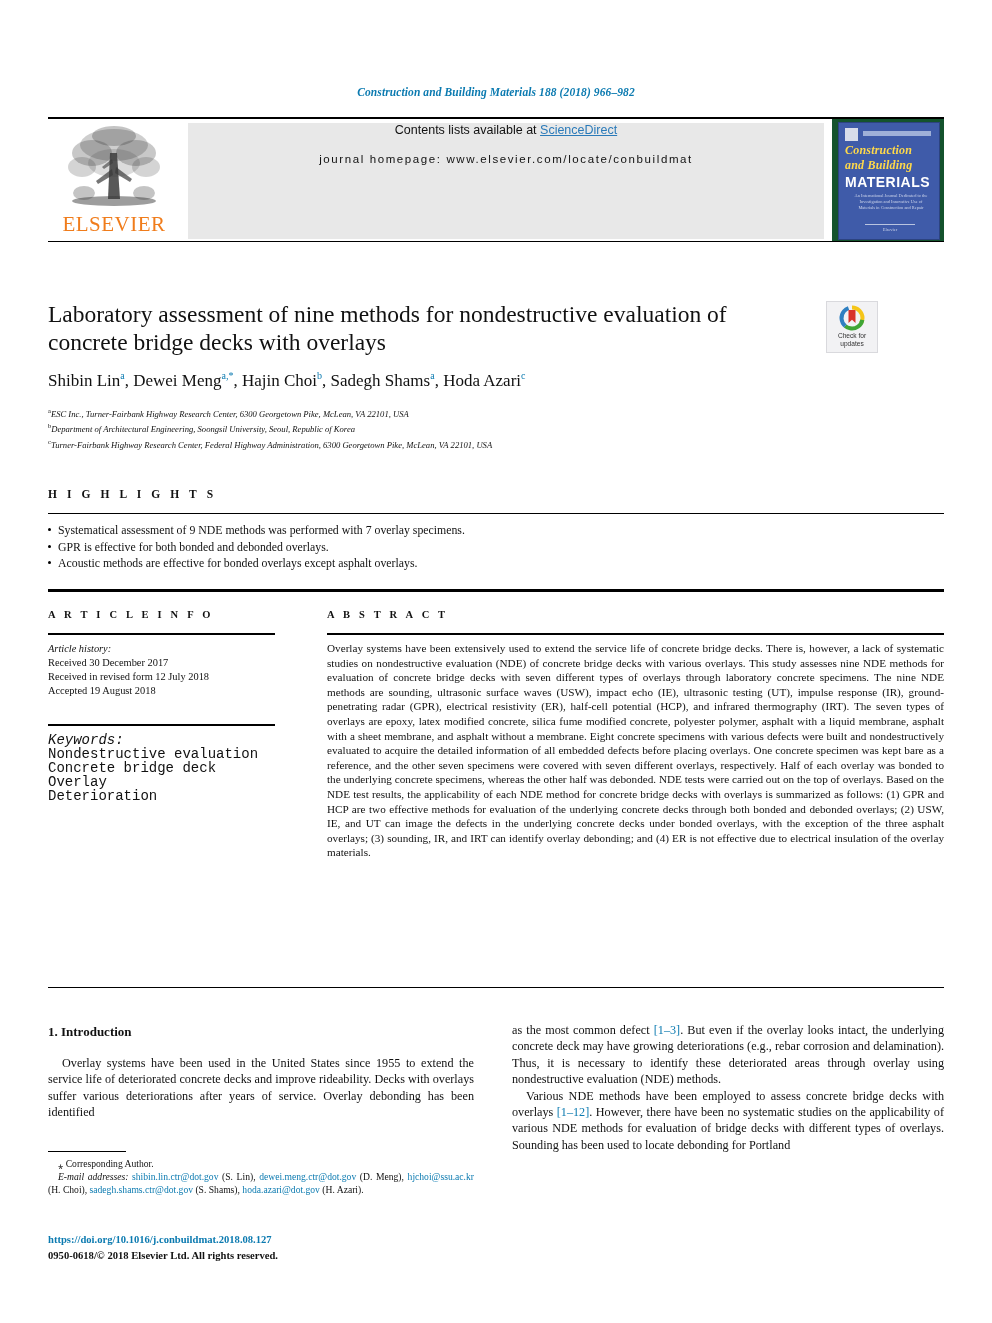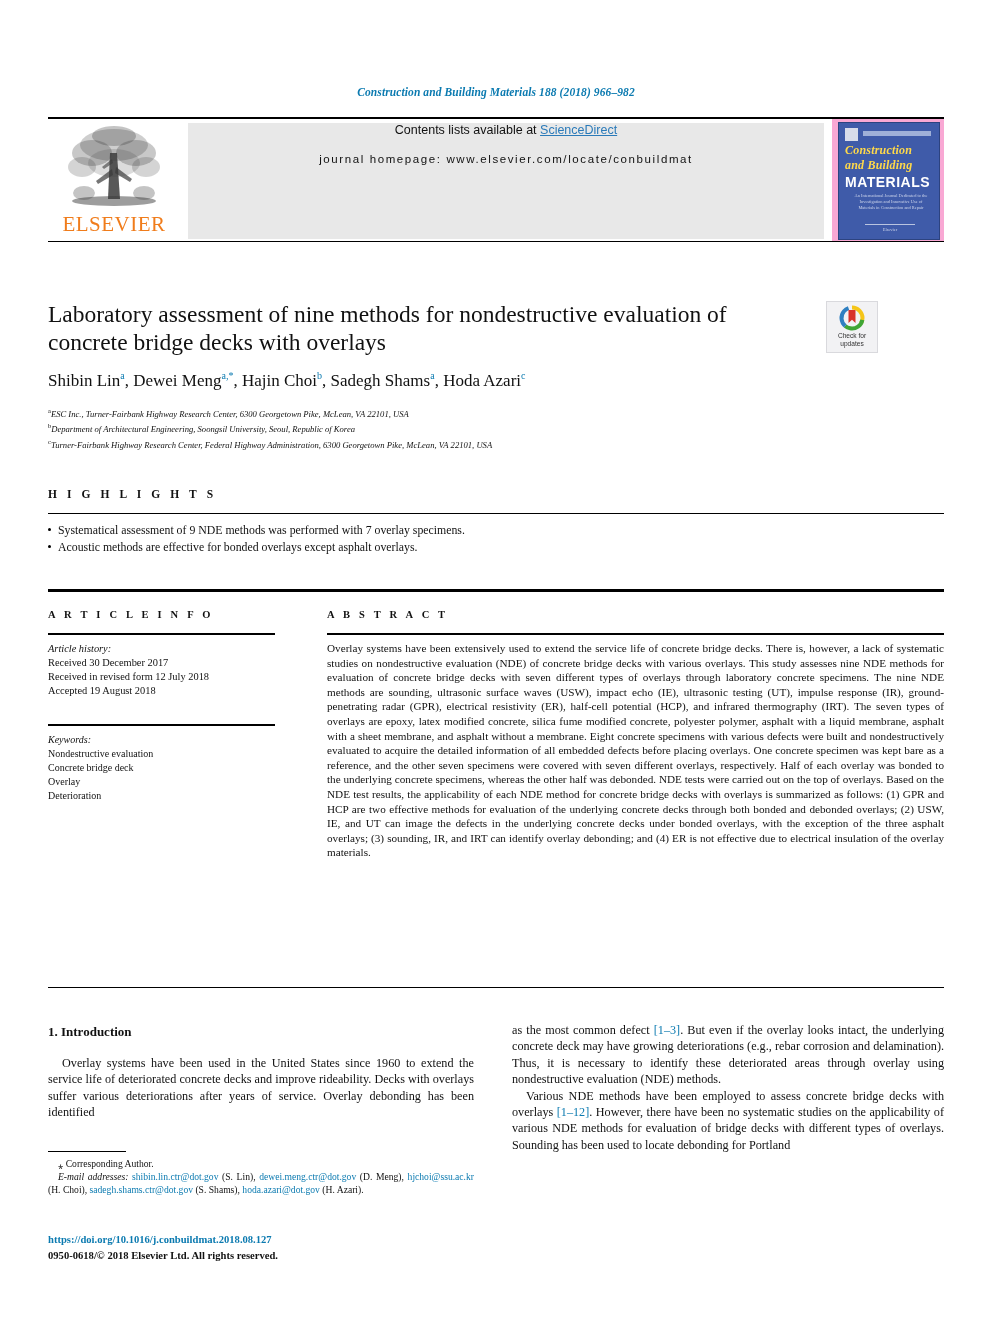--- a/index.html
+++ b/index.html
@@ -100,21 +100,21 @@
     color: #111;
     letter-spacing: 1.6px;
     margin-top: 16px;
   }
   .cover-thumb {
     position: absolute;
     left: 784px;
     top: 2px;
     width: 112px;
     height: 122px;
-    background: #f9a8d4;
+    background: #14532d;
     padding: 0;
   }
   .cover-inner {
     position: absolute;
     left: 6px; top: 3px;
     width: 100px; height: 116px;
     background: #3f5ba9;
     border: 1px solid #2c4380;
     overflow: hidden;
   }
@@ -259,21 +259,21 @@
   .ai-hist {
     position: absolute; left: 48px; top: 630px; width: 240px;
     font-family: "Liberation Serif", serif; font-size: 10.4px; line-height: 14px; color: #111;
   }
   .ai-hist .lbl { font-style: italic; }
   .ai-rule2 {
     position: absolute; left: 48px; top: 712px; width: 227px; height: 1.6px; background: #000;
   }
   .ai-kw {
     position: absolute; left: 48px; top: 721px; width: 240px;
-    font-family: Liberation Serif, serif; font-size: 10px; line-height: 14px; color: #111;
+    font-family: Liberation Mono, monospace; font-size: 14px; line-height: 14px; color: #111;
   }
   .ai-kw .lbl { font-style: italic; }
 
   .ab-head {
     position: absolute;
     left: 327px; top: 597px;
     font-family: "Liberation Serif", serif;
     font-weight: bold; font-size: 10.5px; letter-spacing: 3.2px; color: #111;
   }
   .ab-rule {
@@ -419,20 +419,21 @@
     <div class="cm-text">
       <span>Check for</span><br>
       <span>updates</span>
     </div>
   </div>
 
   <div class="hl-head">H I G H L I G H T S</div>
   <div class="hl-rule"></div>
   <div class="hl-list">
     <div><span class="b"></span><span>Systematical assessment of 9 NDE methods was performed with 7 overlay specimens.</span></div>
+    <div><span class="b"></span><span>GPR is effective for both bonded and debonded overlays.</span></div>
     <div><span class="b"></span><span>Acoustic methods are effective for bonded overlays except asphalt overlays.</span></div>
   </div>
   <div class="hl-rule2"></div>
 
   <div class="ai-head">A R T I C L E   I N F O</div>
   <div class="ai-rule"></div>
   <div class="ai-hist">
     <div class="lbl">Article history:</div>
     <div>Received 30 December 2017</div>
     <div>Received in revised form 12 July 2018</div>
@@ -448,21 +449,21 @@
   </div>
 
   <div class="ab-head">A B S T R A C T</div>
   <div class="ab-rule"></div>
   <div class="ab-body">Overlay systems have been extensively used to extend the service life of concrete bridge decks. There is, however, a lack of systematic studies on nondestructive evaluation (NDE) of concrete bridge decks with various overlays. This study assesses nine NDE methods for evaluation of concrete bridge decks with seven different types of overlays through laboratory concrete specimens. The nine NDE methods are sounding, ultrasonic surface waves (USW), impact echo (IE), ultrasonic testing (UT), impulse response (IR), ground-penetrating radar (GPR), electrical resistivity (ER), half-cell potential (HCP), and infrared thermography (IRT). The seven types of overlays are epoxy, latex modified concrete, silica fume modified concrete, polyester polymer, asphalt with a liquid membrane, asphalt with a sheet membrane, and asphalt without a membrane. Eight concrete specimens with various defects were built and nondestructively evaluated to acquire the detailed information of all embedded defects before placing overlays. One concrete specimen was kept bare as a reference, and the other seven specimens were covered with seven different overlays, respectively. Half of each overlay was bonded to the underlying concrete specimens, whereas the other half was debonded. NDE tests were carried out on the top of overlays. Based on the NDE test results, the applicability of each NDE method for concrete bridge decks with overlays is summarized as follows: (1) GPR and HCP are two effective methods for evaluation of the underlying concrete decks through both bonded and debonded overlays; (2) USW, IE, and UT can image the defects in the underlying concrete decks under bonded overlays, with the exception of the three asphalt overlays; (3) sounding, IR, and IRT can identify overlay debonding; and (4) ER is not effective due to electrical insulation of the overlay materials.</div>
   <div class="ab-rule-bot"></div>
 
   <div class="sec-head">1. Introduction</div>
 
   <div class="col-left">
-    <p>Overlay systems have been used in the United States since 1960 to extend the service life of deteriorated concrete decks and improve rideability. Decks with overlays suffer various deteriorations after years of service. Overlay debonding has been identified</p>
+    <p>Overlay systems have been used in the United States since 1955 to extend the service life of deteriorated concrete decks and improve rideability. Decks with overlays suffer various deteriorations after years of service. Overlay debonding has been identified</p>
   </div>
 
   <div class="col-right">
     <p class="noind"><span>as the most common defect </span><span class="ref">[1–3]</span><span>. But even if the overlay looks intact, the underlying concrete deck may have growing deteriorations (e.g., rebar corrosion and delamination). Thus, it is necessary to identify these deteriorated areas through overlay using nondestructive evaluation (NDE) methods.</span></p>
     <p><span>Various NDE methods have been employed to assess concrete bridge decks with overlays </span><span class="ref">[1–12]</span><span>. However, there have been no systematic studies on the applicability of various NDE methods for evaluation of bridge decks with different types of overlays. Sounding has been used to locate debonding for Portland</span></p>
   </div>
 
   <div class="fn-rule"></div>
   <div class="footnote">
     <div style="text-indent:10px">⁎ Corresponding Author.</div>

